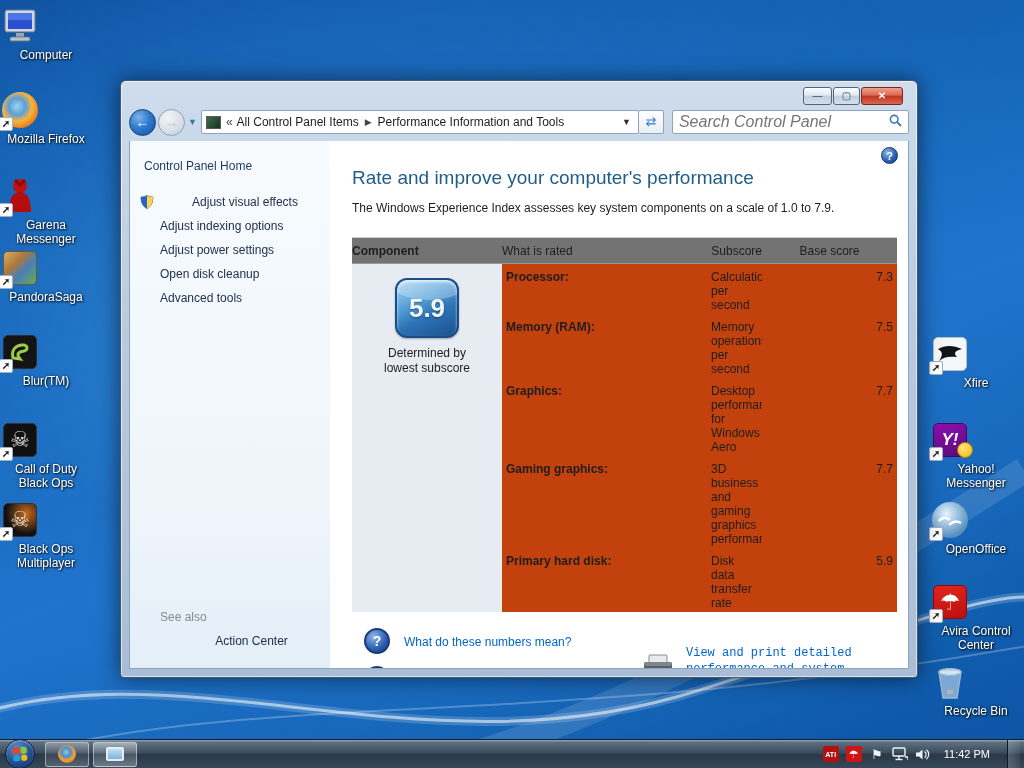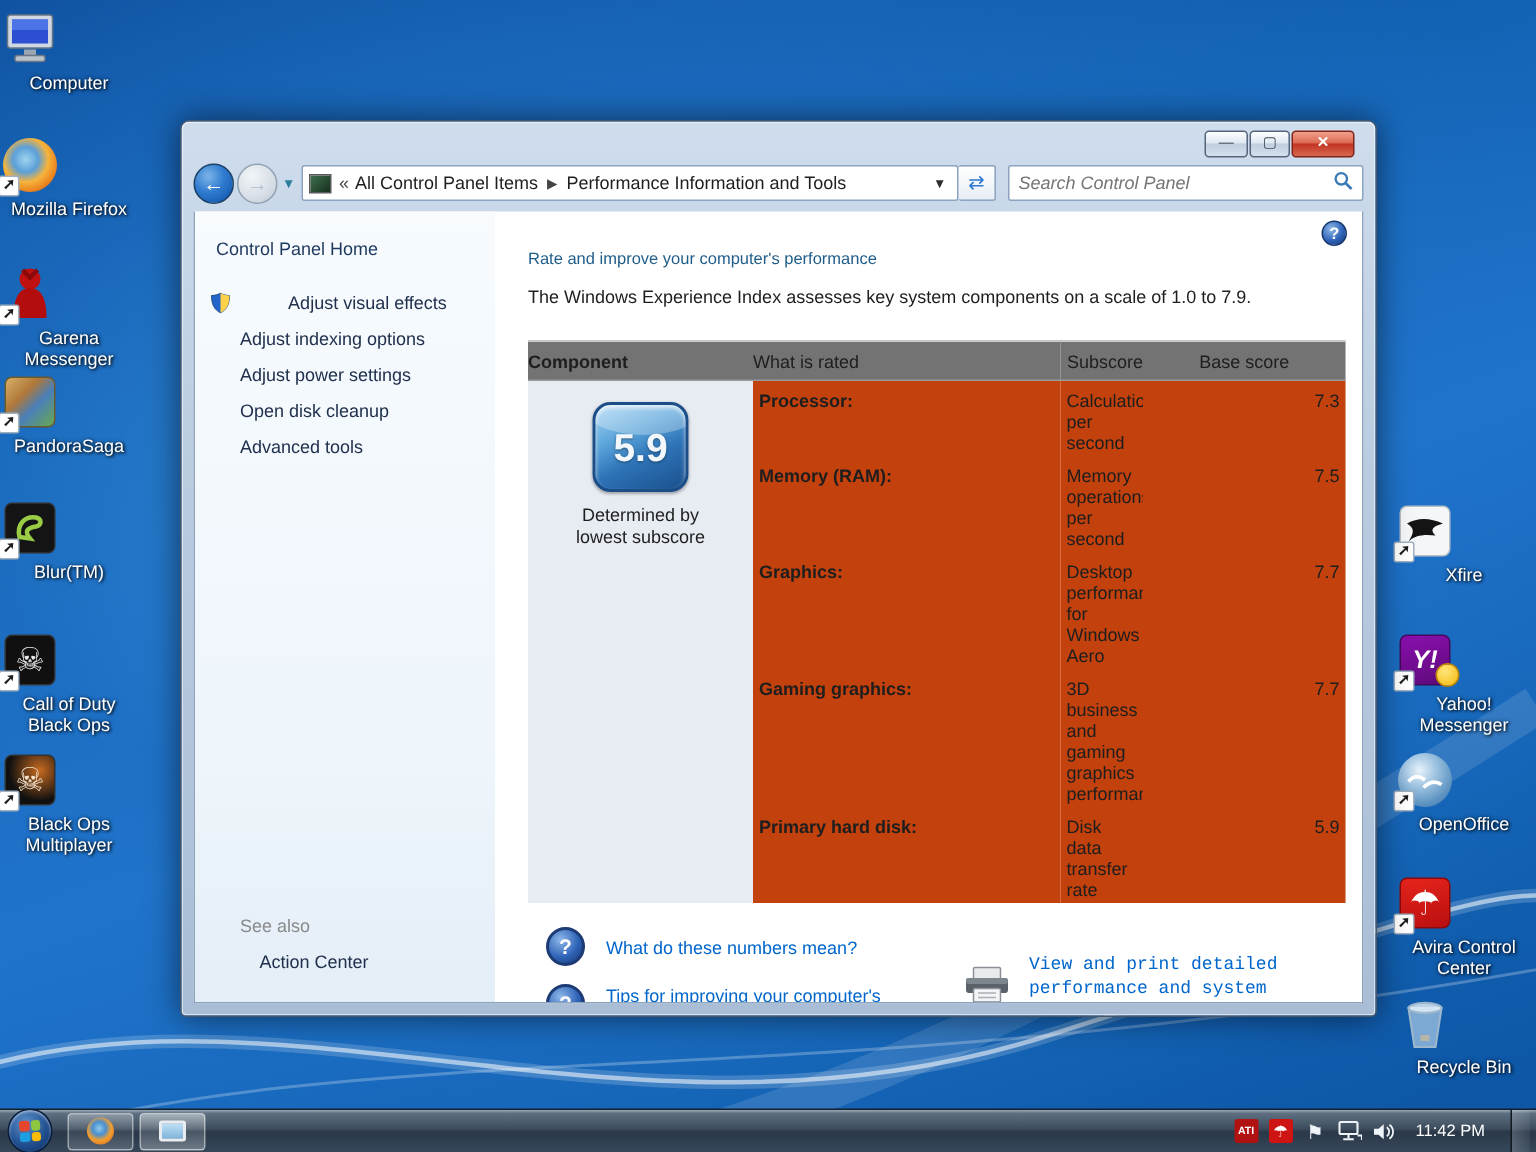--- a/index.html
+++ b/index.html
@@ -47,39 +47,39 @@
   .crumbbar{ flex:none; width:438px; height:24px; background:#fff; border:1px solid #8ca4bd; border-radius:2px;
     display:flex; align-items:center; padding:0 4px; font-size:12px; color:#1e1e1e; }
   .crumbbar .mini{ width:15px; height:13px; background:linear-gradient(135deg,#3f6f4f,#16301e); border:1px solid #5a5a5a; margin-right:5px; flex:none;}
   .crumb{ cursor:pointer; white-space:nowrap; }
   .crumbsep{ color:#444; font-size:9px; margin:0 6px; }
   .crumbdrop{ margin-left:auto; color:#2e2e2e; font-size:9px; cursor:pointer; padding:0 3px; }
   .refreshbtn{ width:25px; height:24px; border:1px solid #8ca4bd; border-left:none; border-radius:2px; background:linear-gradient(#fff,#e8eef5);
     color:#2f7bd0; font-size:13px; text-align:center; line-height:22px; cursor:pointer; flex:none; }
   .searchbox{ margin-left:8px; flex:1; height:24px; background:#fff; border:1px solid #8ca4bd; border-radius:2px;
     display:flex; align-items:center; padding:0 6px; }
-  .searchbox input{ flex:1; border:none; outline:none; font-size:12px; font-style:italic; color:#4d7c0f;
+  .searchbox input{ flex:1; border:none; outline:none; font-size:16px; font-style:italic; color:#4d7c0f;
     font-family:"Liberation Sans", sans-serif; background:transparent; }
   .mag{ color:#3a7ab8; font-size:12px; flex:none; cursor:pointer; }
 
   
   .winbody{ display:flex; height:calc(100% - 60px); background:#fff; border:1px solid #8ca4bd; border-top:none; }
   .sidebar{ width:200px; flex:none; background:linear-gradient(180deg,#f7fbfe 0%, #eef5fb 70%, #e4eef7 100%); padding-top:18px; position:relative; }
   .sb-home{ font-size:12px; color:#1e395e; padding-left:14px; margin-bottom:22px; cursor:pointer; }
   .sb-task{ display:flex; align-items:center; font-size:12px; color:#21314d; padding-left:30px; margin-bottom:10px; cursor:pointer; }
   .sb-task .shield{ position:absolute; left:10px; }
   .sb-bottom{ position:absolute; bottom:20px; left:0; width:100%; }
   .sb-seealso{ font-size:12px; color:#8a8a8a; padding-left:30px; margin-bottom:10px; }
-  .sb-link{ font-size:12px; color:#21314d; padding-left:43px; cursor:pointer; }
+  .sb-link{ font-size:12px; color:#21314d; padding-left:43px; cursor:pointer;text-align:center; }
 
   .main{ flex:1; position:relative; padding:0 14px 0 22px; overflow:hidden; }
   .helpbtn{ position:absolute; top:6px; right:10px; width:17px; height:17px; border-radius:50%;
     background:radial-gradient(circle at 35% 30%, #8fb8e8 0%, #2f64b8 55%, #16366e 100%);
     color:#fff; font-size:11px; font-weight:bold; text-align:center; line-height:17px; cursor:pointer; border:1px solid #16366e;}
-  .h1{ margin-top:26px; font-size:11px; color:#1f5d8a; font-weight:normal; }
+  .h1{ margin-top:26px; font-size:19px; color:#1f5d8a; font-weight:normal; }
   .intro{ margin-top:12px; font-size:12px; color:#1e1e1e; }
 
   
   .wei{ margin-top:22px; display:grid; grid-template-columns:150px 205px 55px 135px; font-size:12px; color:#1e1e1e; }
   .wh{ padding:6px 0 5px; background:#737373; border-top:1px solid #cfcfcf; border-bottom:1px solid #9a9a9a; }
   .wh.sub{ text-align:right; }
   .wh.base{ text-align:center; }
   .wc{ background:#c2410c; padding:6px 0 2px 4px; }
   .wc.rated{ padding-right:40px; }
   .wc.sub{ text-align:right; padding-right:4px; }

